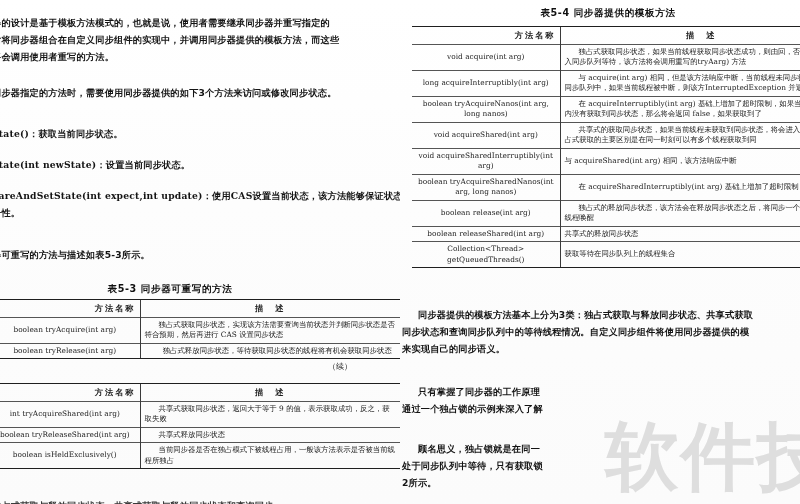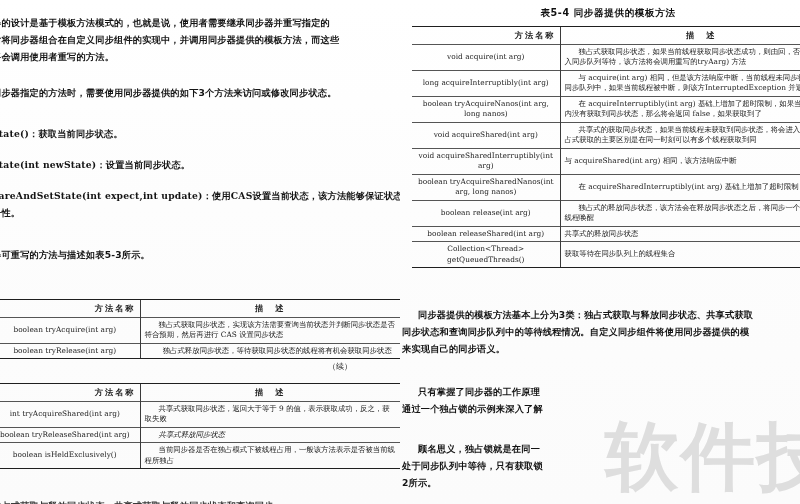--- a/index.html
+++ b/index.html
@@ -97,20 +97,21 @@
     </div>
     <div class="para serifnum" style="position:absolute;left:-8px;top:187px;width:430px;">
       <span class="ln">pareAndSetState(int expect,int update)：使用CAS设置当前状态，该方法能够保证状态</span>
       <span class="ln">子性。</span>
     </div>
 
     <div class="para" style="position:absolute;left:-8px;top:246px;width:420px;">
       <span class="ln">器可重写的方法与描述如表5-3所示。</span>
     </div>
 
+    <div class="tcap" style="position:absolute;left:0px;top:283px;width:340px;">表5-3  同步器可重写的方法</div>
 
     <div class="clip-left" style="left:-10px;top:299px;width:420px;">
       <table class="tbl" style="width:410px;">
         <colgroup>
             <col style="width:150px;">
             <col style="width:260px;">
           </colgroup>
         <thead>
           <tr>
             <th class="hdr-name hrule-thick">方法名称</th>
@@ -145,21 +146,21 @@
             <th class="hdr-desc hrule-thick vline">描　述</th>
           </tr>
         </thead>
         <tbody>
           <tr>
             <td class="cell-name hrule">int tryAcquireShared(int arg)</td>
             <td class="cell-desc hrule vline">共享式获取同步状态，返回大于等于 9 的值，表示获取成功，反之，获取失败</td>
           </tr>
           <tr>
             <td class="cell-name hrule">boolean tryReleaseShared(int arg)</td>
-            <td class="cell-desc hrule vline" style="text-indent:14px;font-style:italic;">共享式释放同步状态</td>
+            <td class="cell-desc hrule vline" style="text-indent:14px;">共享式释放同步状态</td>
           </tr>
           <tr>
             <td class="cell-name hrule">boolean isHeldExclusively()</td>
             <td class="cell-desc hrule vline">当前同步器是否在独占模式下被线程占用，一般该方法表示是否被当前线程所独占</td>
           </tr>
         </tbody>
       </table>
       <div style="border-top:1.6px solid #1f1f1f;width:410px;"></div>
     </div>
 

